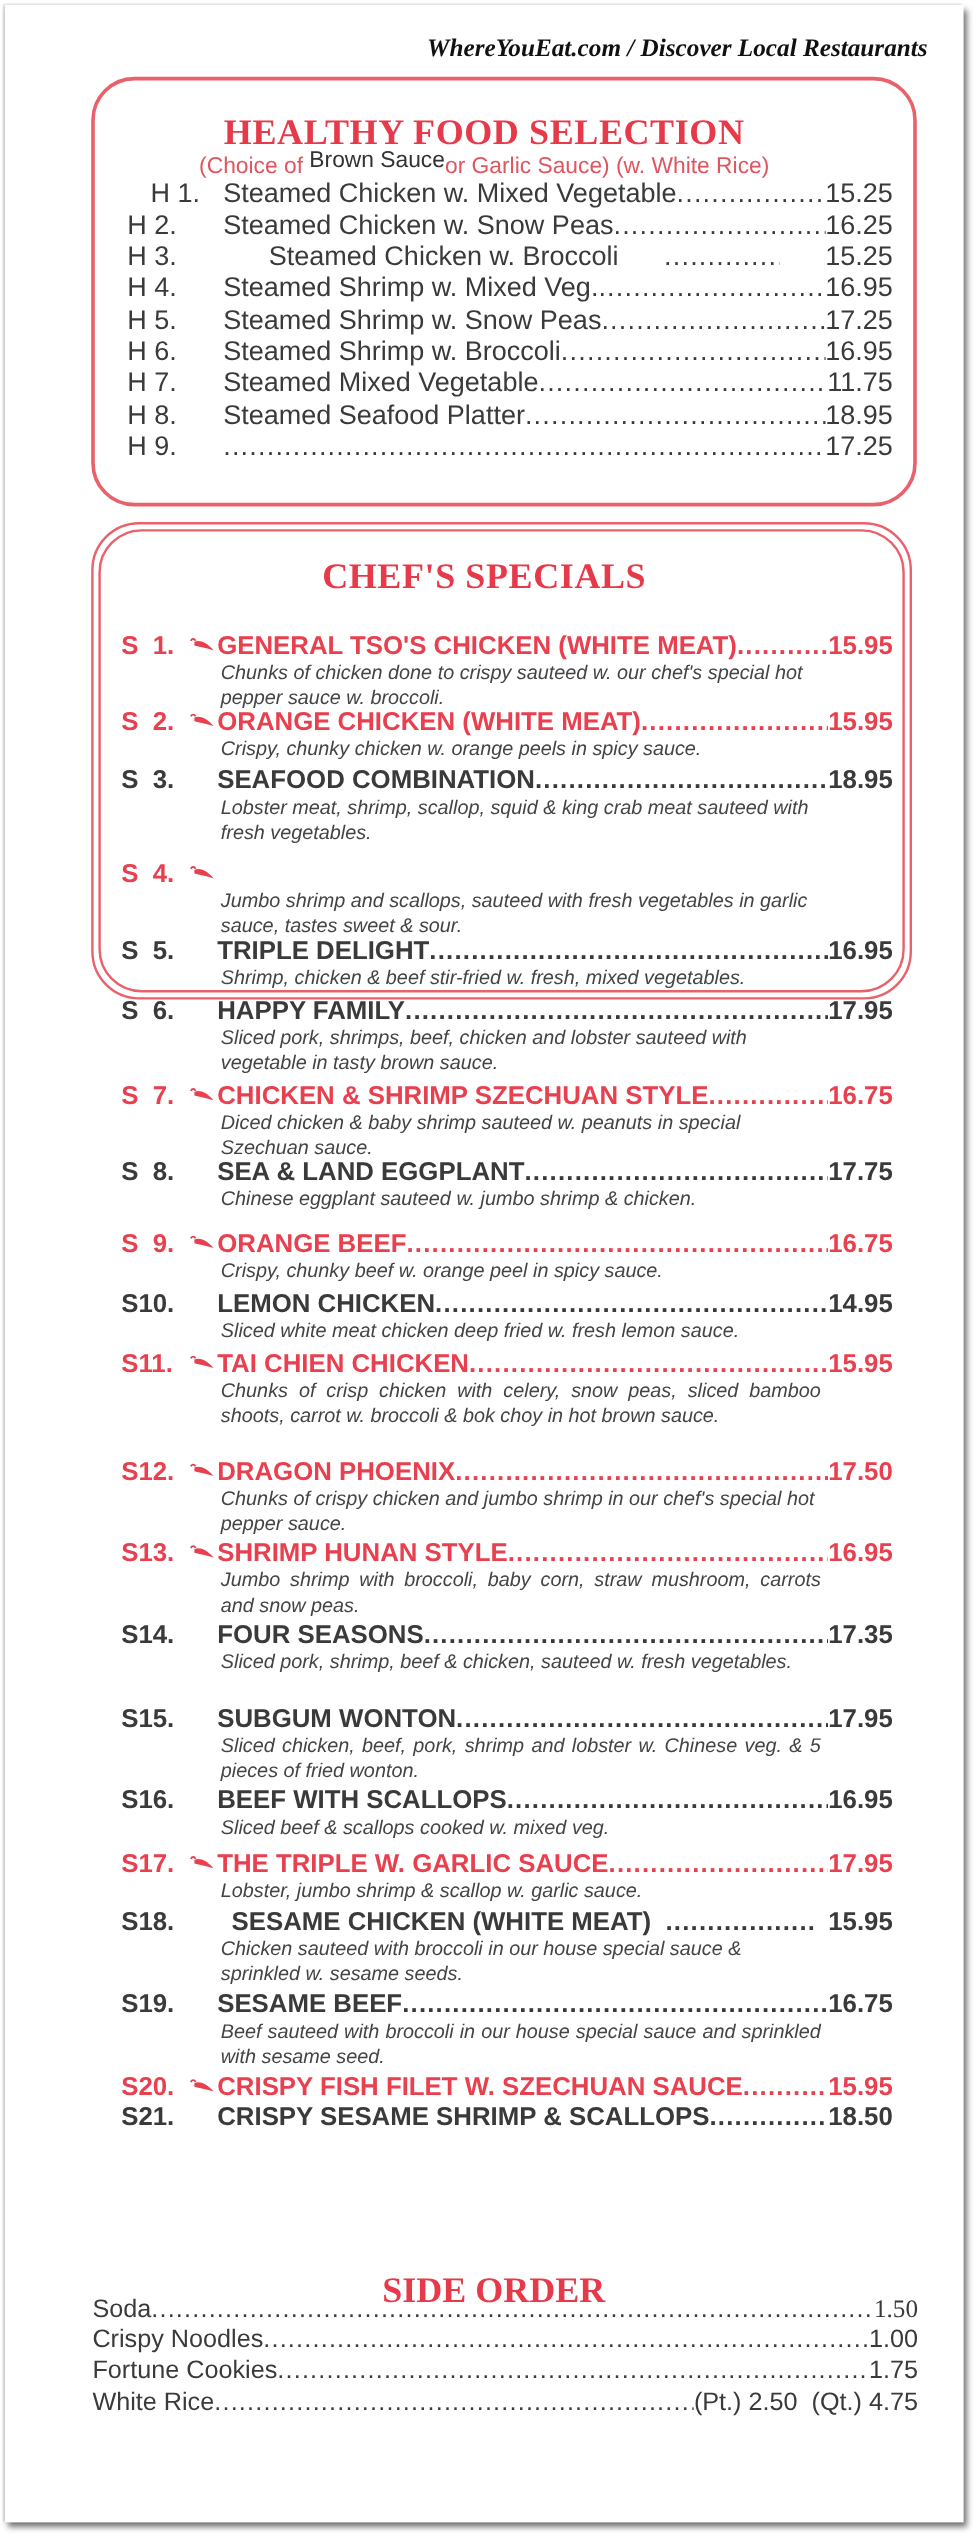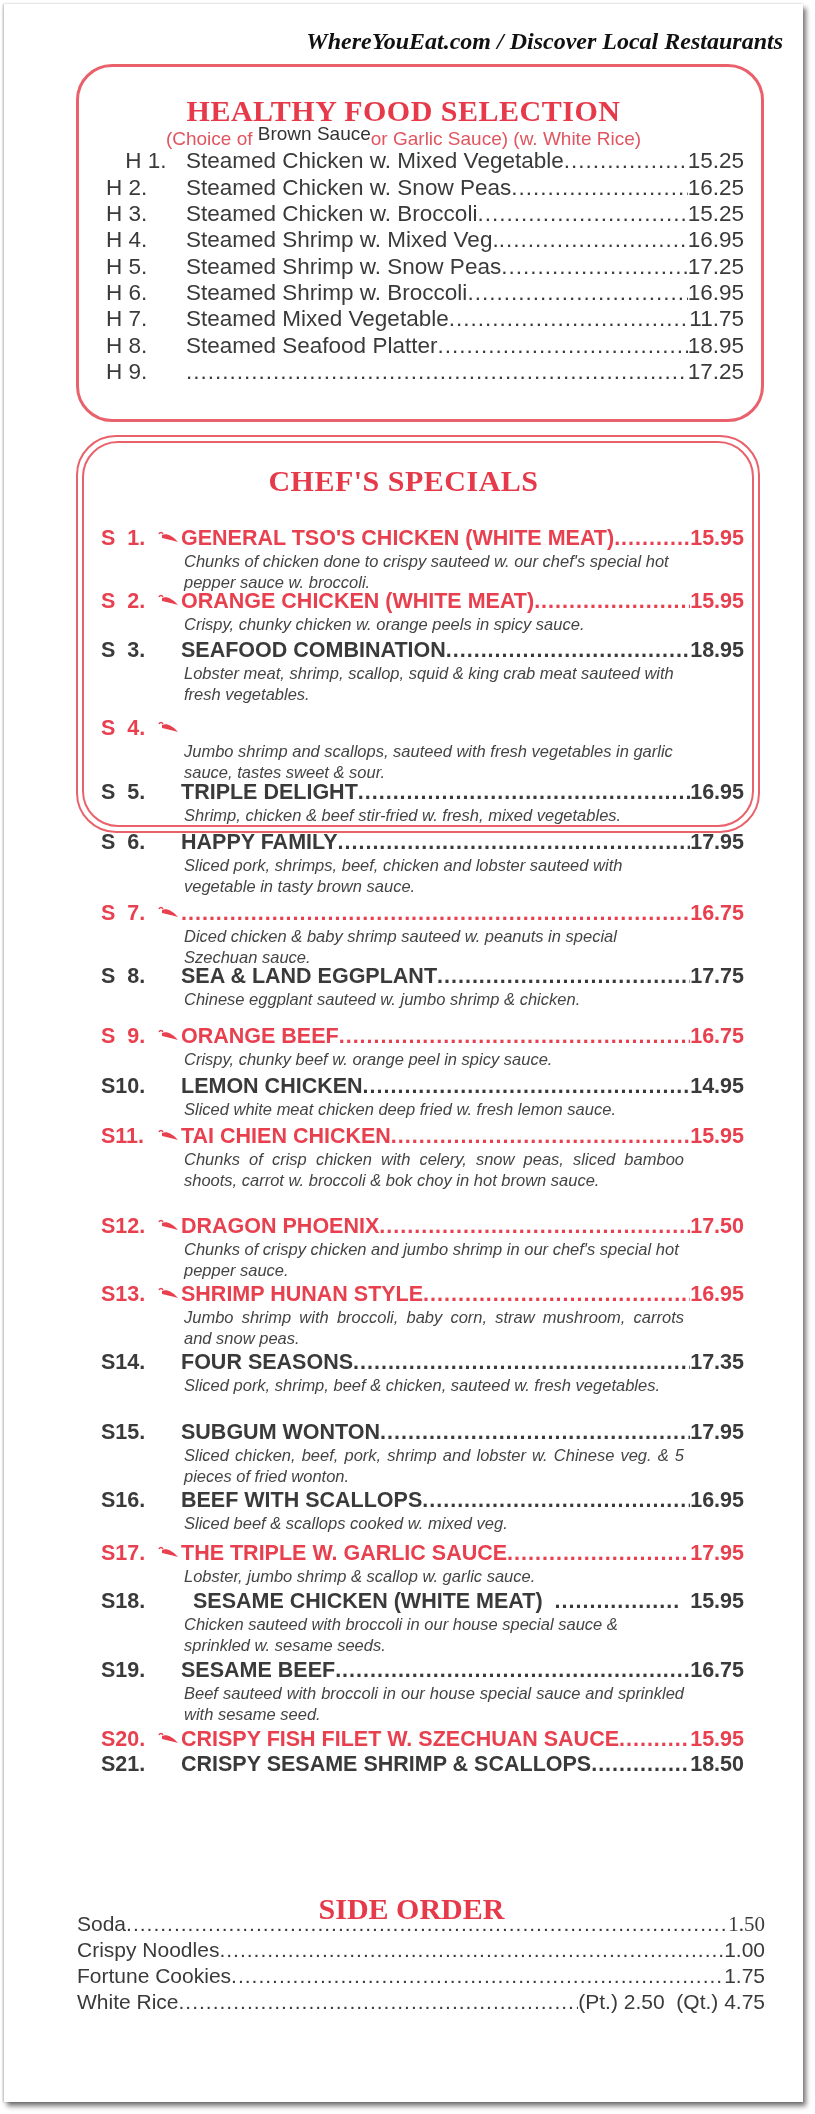--- a/index.html
+++ b/index.html
@@ -1,20 +1,20 @@
 <!DOCTYPE html>
 <html><head>
 <meta charset="utf-8">
 <style>
   html,body{margin:0;padding:0;background:#fff;}
   body{width:815px;height:2114px;position:relative;overflow:hidden;font-family:"Liberation Sans",sans-serif;}
   .page{position:absolute;left:4px;top:4px;width:799px;height:2098px;background:#fff;
         box-shadow:3px 4px 5px rgba(0,0,0,0.55), -1px 0 2px rgba(0,0,0,0.25);}
-  .site-header{position:absolute;right:20px;top:24px;font-family:"Liberation Serif",serif;font-style:italic;font-weight:bold;
-        font-size:24px;color:#111;letter-spacing:0px;white-space:nowrap;}
+  .site-header{position:absolute;right:30px;top:24px;font-family:"Liberation Serif",serif;font-style:italic;font-weight:bold;
+        font-size:21px;color:#111;letter-spacing:0px;white-space:nowrap;}
   .box{position:absolute;border:3px solid #e8616b;border-radius:36px;}
   .healthy{left:72px;top:60px;width:682px;height:352px;}
   .chef{left:72px;top:431px;width:680px;height:394px;border:2px solid #e8616b;border-radius:40px;}
   .chef-inner{position:absolute;left:4px;top:4px;right:4px;bottom:4px;border:2px solid #e8616b;border-radius:36px;}
   .sec-title{position:absolute;left:0;width:100%;text-align:center;font-family:"Liberation Serif",serif;font-weight:bold;
         color:#e63a4a;letter-spacing:0.5px;}
   .sub{position:absolute;left:0;width:100%;text-align:center;color:#e05560;font-size:19px;}
   .row{position:absolute;display:flex;align-items:baseline;white-space:nowrap;overflow:hidden;}
   .row .num{flex:0 0 auto;}
   .row .name{flex:0 0 auto;}
@@ -54,21 +54,21 @@
         <span class="name">Steamed Chicken w. Mixed Vegetable </span>
         <span class="dots"></span>
         <span class="price">15.25</span>
       </div>
       <div class="row h-row" style="top: 171px;">
         <span class="num">H 2.</span>
         <span class="name">Steamed Chicken w. Snow Peas</span>
         <span class="dots"></span>
         <span class="price">16.25</span>
       </div>
-      <div class="row h-row" style="top: 197px;">
+      <div class="row h-row" style="top: 197px; gap: 38px;">
         <span class="num">H 3.</span>
         <span class="name">Steamed Chicken w. Broccoli</span>
         <span class="dots"></span>
         <span class="price">15.25</span>
       </div>
       <div class="row h-row" style="top: 223px;">
         <span class="num">H 4.</span>
         <span class="name">Steamed Shrimp w. Mixed Veg.</span>
         <span class="dots"></span>
         <span class="price">16.95</span>
@@ -159,20 +159,21 @@
       <div class="desc" style="top: 801px;">Shrimp, chicken &amp; beef stir-fried w. fresh, mixed vegetables.</div>
       <div class="row s-row dark" style="top: 826px;">
         <span class="num" style="white-space:pre;">S  6.</span>
         <span class="name">HAPPY FAMILY</span>
         <span class="dots"></span>
         <span class="price">17.95</span>
       </div>
       <div class="desc" style="top: 851px;">Sliced pork, shrimps, beef, chicken and lobster sauteed with vegetable in tasty brown sauce.</div>
       <div class="row s-row red" style="top: 897px;">
         <span class="num" style="white-space:pre;">S  7.</span>
+        <span class="name">CHICKEN &amp; SHRIMP SZECHUAN STYLE</span>
         <span class="dots"></span>
         <span class="price">16.75</span>
       </div>
       <span class="chili-icon" style="left: 153px; top: 902px;"><svg width="22" height="14" viewBox="0 0 22 14">
           <path d="M2 3 C3 1 5 1 6 3" stroke="#e8404f" stroke-width="1.5" fill="none"></path>
           <path d="M5 4 C9 2 15 4 21 11 C15 9 9 8 5 7 Z" fill="#e8404f"></path>
         </svg></span>
       <div class="desc" style="top: 922px;">Diced chicken &amp; baby shrimp sauteed w. peanuts in special Szechuan sauce.</div>
       <div class="row s-row dark" style="top: 960px;">
         <span class="num" style="white-space:pre;">S  8.</span>

